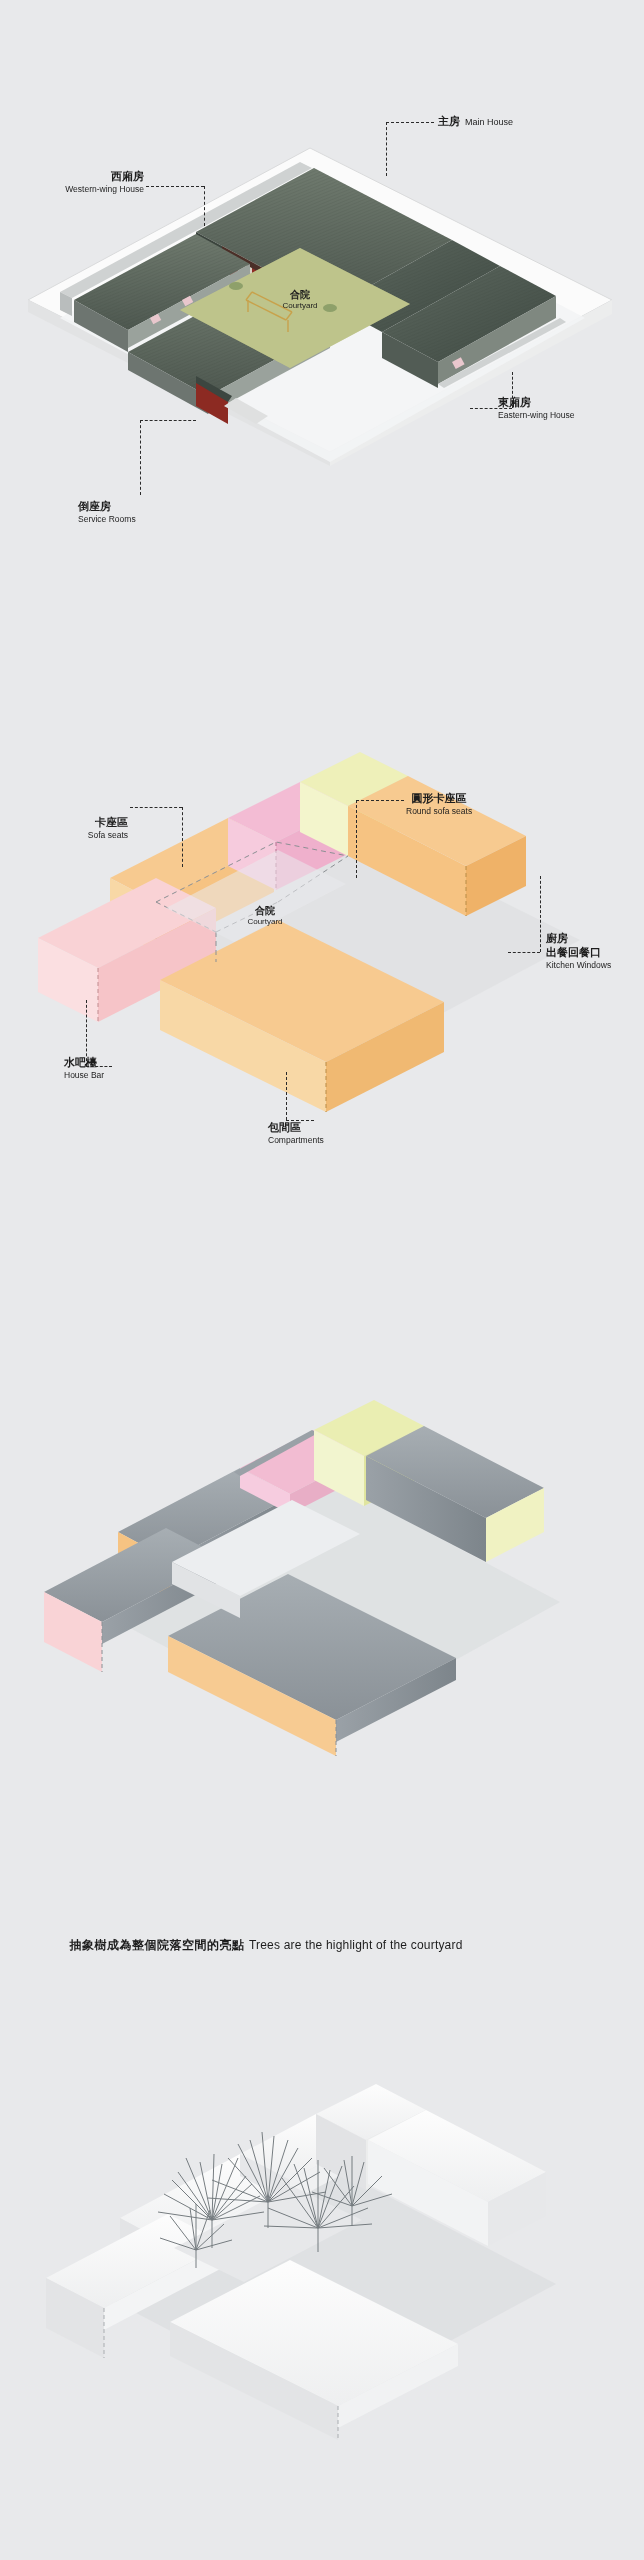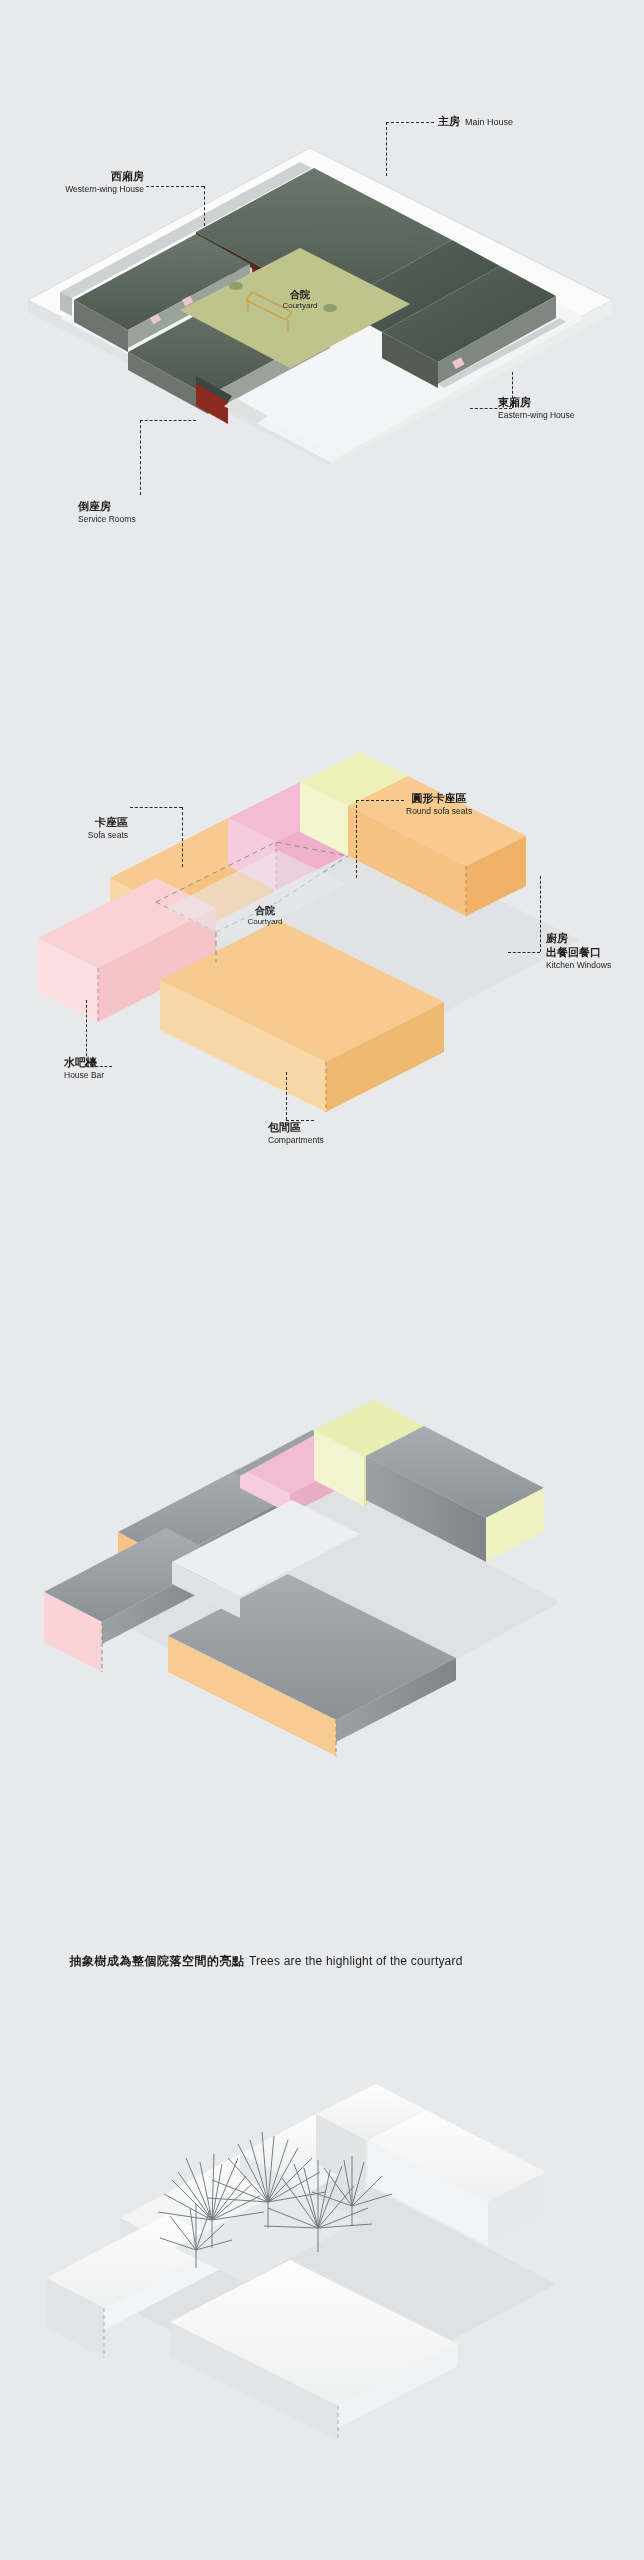--- a/index.html
+++ b/index.html
@@ -303,21 +303,21 @@
     <polygon points="336,440 456,378 456,400 336,462" fill="url(#g-gray2)"></polygon>
     <path d="M336 440 L336 476" stroke="#8a8f94" stroke-width="1" stroke-dasharray="4 3" fill="none"></path>
 
     <polygon points="172,282 292,220 360,254 240,316" fill="#eceef0"></polygon>
     <polygon points="172,282 240,316 240,338 172,304" fill="#e1e3e5"></polygon>
   </svg>
 </div>
 
 <div class="panel" id="panel-4">
 
-  <div class="title" style="position:absolute;left:0;top:30px;width:532px;">
+  <div class="title" style="position:absolute;left:0;top:14px;width:532px;">
     <span class="zh">抽象樹成為整個院落空間的亮點</span>
     <span class="en">Trees are the highlight of the courtyard</span>
   </div>
 
   <svg class="stage" viewBox="0 0 644 640">
     <defs>
       <linearGradient id="g-white" x1="0" y1="0" x2="0" y2="1">
         <stop offset="0" stop-color="#fdfdfd"></stop>
           <stop offset="1" stop-color="#eeeff0"></stop>
       </linearGradient>

